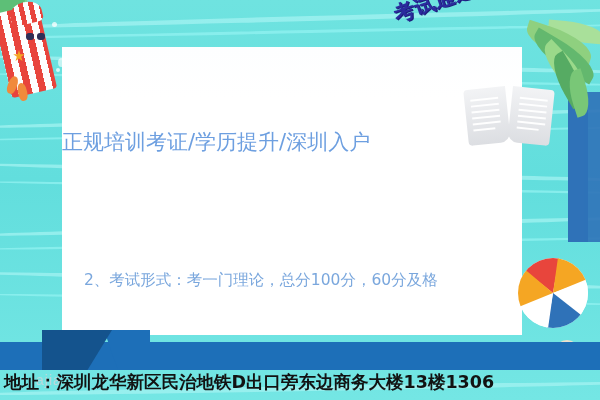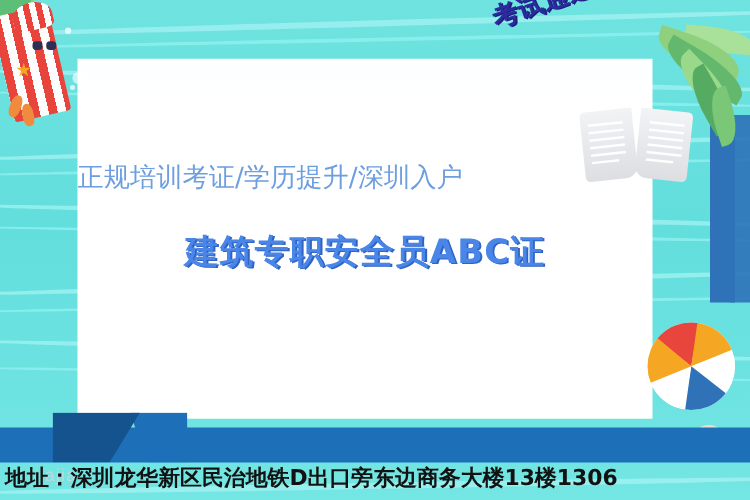--- a/index.html
+++ b/index.html
@@ -195,21 +195,21 @@
   <div class="bluebar"></div>
   <div class="bluebar2"></div>
   <div class="palm p5"></div>
   <div class="palm p1"></div>
   <div class="palm p2"></div>
   <div class="palm p3"></div>
   <div class="palm p4"></div>
   <div class="palm p6"></div>
 
   <div class="subtitle">正规培训考证/学历提升/深圳入户</div>
-  <div class="certline">建筑专职安全员ABC证</div>
+  <div class="bullet b2">2、考试形式：考一门理论，总分100分，60分及格</div>
 
   <div class="ball">
     <div class="seg segA"></div>
       <div class="seg segB"></div>
       <div class="seg segC"></div>
     <div class="seg segD"></div>
       <div class="seg segE"></div>
       <div class="seg segF"></div>
   </div>
 

